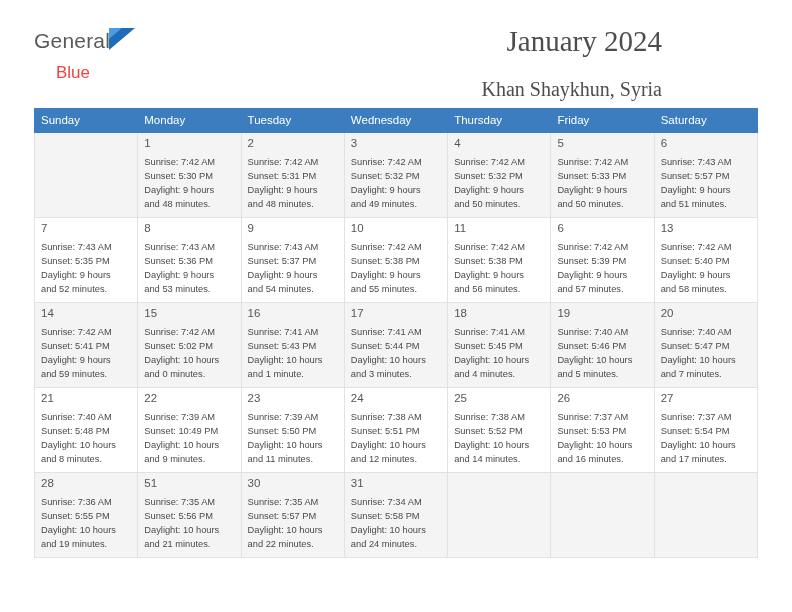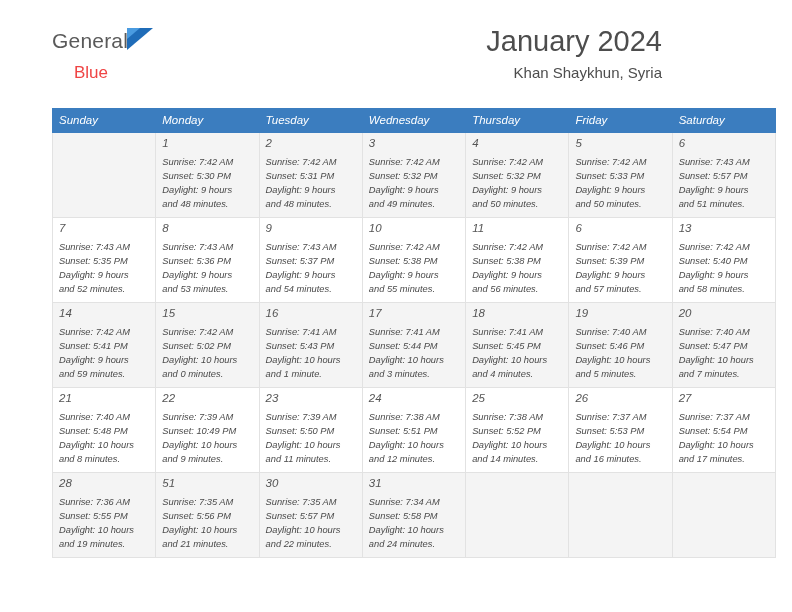--- a/index.html
+++ b/index.html
@@ -12,21 +12,21 @@
     height: 612px;
     font-family: "Liberation Sans", sans-serif;
     color: #333333;
     position: relative;
     overflow: hidden;
   }
   .page {
     width: 696px;
     height: 612px;
     box-sizing: border-box;
-    padding: 26px 34px 10px 52px;
+    padding: 26px 34px 10px 34px;
     position: relative;
   }
   
   .header {
     display: flex;
     align-items: flex-start;
     justify-content: space-between;
     height: 70px;
   }
   .logo {
@@ -61,40 +61,40 @@
     position: absolute;
     left: 75px;
     top: 2px;
     width: 0;
     height: 0;
     border-left: 13px solid #4a9be0;
     border-bottom: 11px solid transparent;
   }
   .title-block {
     text-align: right;
+    font-family: Liberation Serif, serif;
   }
   .month-title {
     font-size: 29px;
     color: #4d4d4d;
     font-weight: normal;
     margin: 0;
     line-height: 1.1;
   }
   .location {
-    font-size: 15px;
+    font-size: 20px;
     color: #4d4d4d;
-    margin-top: 6px;
+    margin-top: 20px;
   }
   
   table.calendar {
     width: 724px;
     border-collapse: collapse;
     table-layout: fixed;
     margin-top: 12px;
-    font-style: italic;
   }
   table.calendar th {
     background: #3b7dbf;
     color: #ffffff;
     font-weight: normal;
     font-size: 11.5px;
     text-align: left;
     padding: 5px 6px 6px 6px;
     border: 1px solid #3b7dbf;
   }

